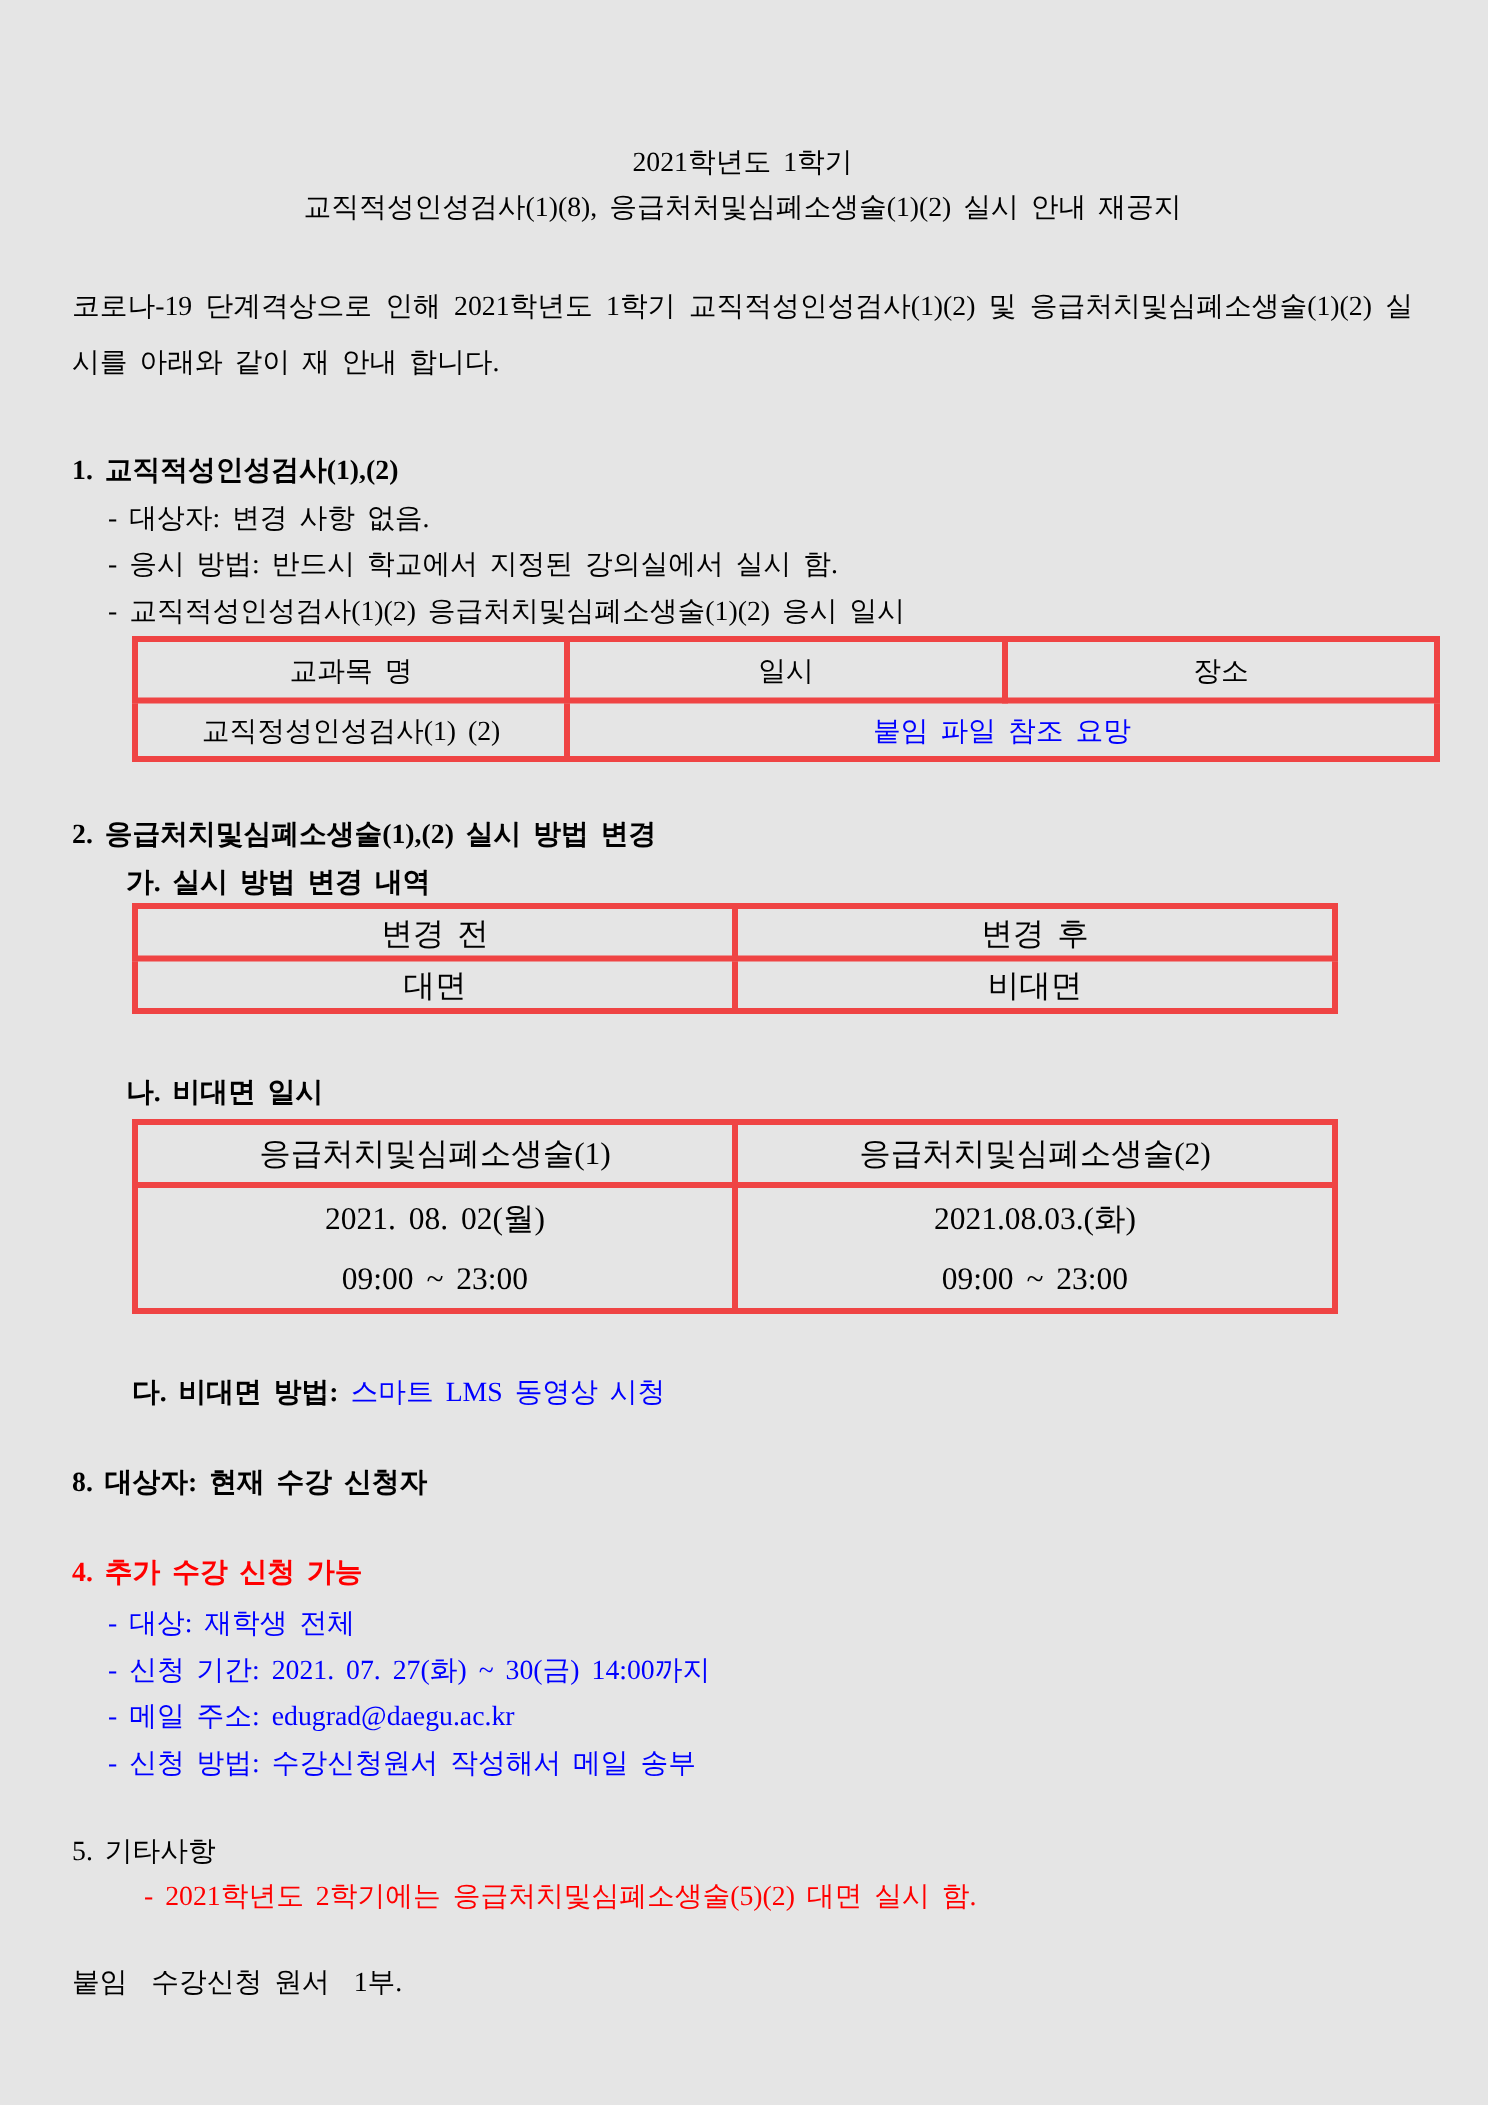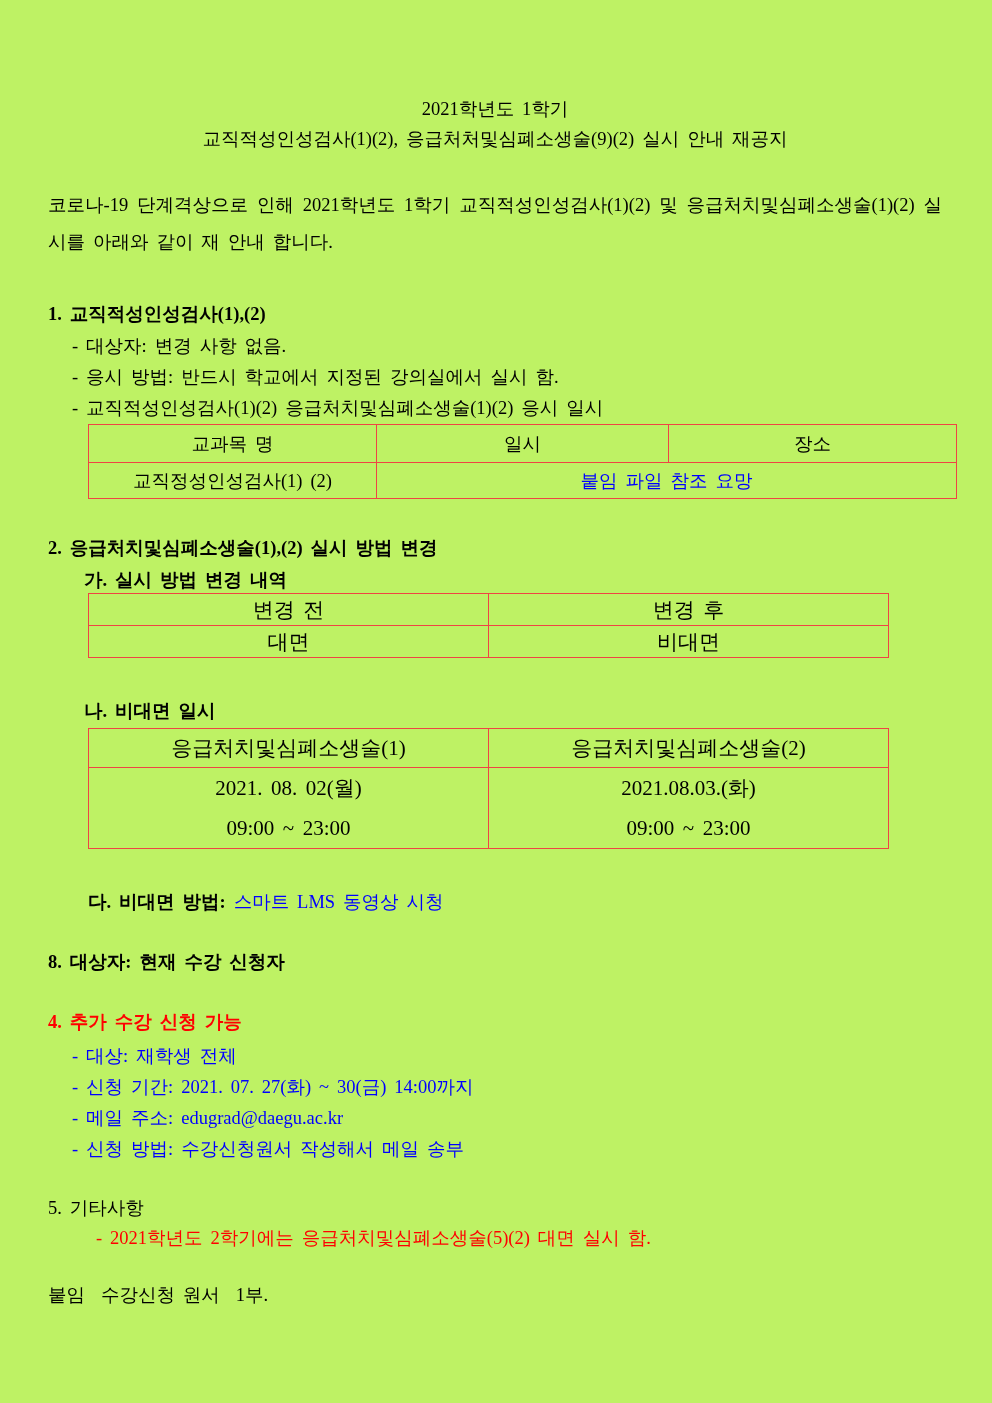--- a/index.html
+++ b/index.html
@@ -6,21 +6,21 @@
     margin: 0;
     padding: 0;
     background: #ffffff;
   }
   .doc {
     position: relative;
     width: 992px;
     height: 1403px;
     box-sizing: border-box;
     padding: 94px 50px 0 48px;
-    background: #bef264;
+    background: #e5e5e5;
     color: #000000;
     font-family: "Liberation Serif", "DejaVu Serif", serif;
     font-size: 18.5px;
     word-spacing: 0.18em;
     overflow: hidden;
   }
   .title-block {
     text-align: center;
     line-height: 30px;
   }
@@ -58,21 +58,21 @@
     line-height: 26px;
   }
   .sub-item.mt40 { margin-top: 40px; }
   .sub-item.pl40 { padding-left: 40px; }
   table {
     border-collapse: collapse;
     table-layout: fixed;
     margin-left: 4px;
   }
   table, th, td {
-    border: 1px solid #ef4444;
+    border: 4px solid #ef4444;
     margin-left: 40px;
   }
   th, td {
     text-align: center;
     vertical-align: middle;
     padding: 0;
     font-weight: normal;
   }
   .table-exam { width: 868px; }
   .table-exam th { height: 37px; }
@@ -99,21 +99,21 @@
     white-space: pre-wrap;
   }
 </style>
 </head>
 <body>
 
 <div class="doc">
 
   <div class="title-block">
     <div>2021학년도 1학기</div>
-    <div>교직적성인성검사(1)(2), 응급처처및심폐소생술(9)(2) 실시 안내 재공지</div>
+    <div>교직적성인성검사(1)(8), 응급처처및심폐소생술(1)(2) 실시 안내 재공지</div>
   </div>
 
   <p class="intro">코로나-19 단계격상으로 인해 2021학년도 1학기 교직적성인성검사(1)(2) 및 응급처치및심폐소생술(1)(2) 실시를 아래와 같이 재 안내 합니다.</p>
 
   <div class="sec-heading mt40">1. 교직적성인성검사(1),(2)</div>
   <ul class="doc-list">
     <li>- 대상자: 변경 사항 없음.</li>
     <li>- 응시 방법: 반드시 학교에서 지정된 강의실에서 실시 함.</li>
     <li>- 교직적성인성검사(1)(2) 응급처치및심폐소생술(1)(2) 응시 일시</li>
   </ul>

